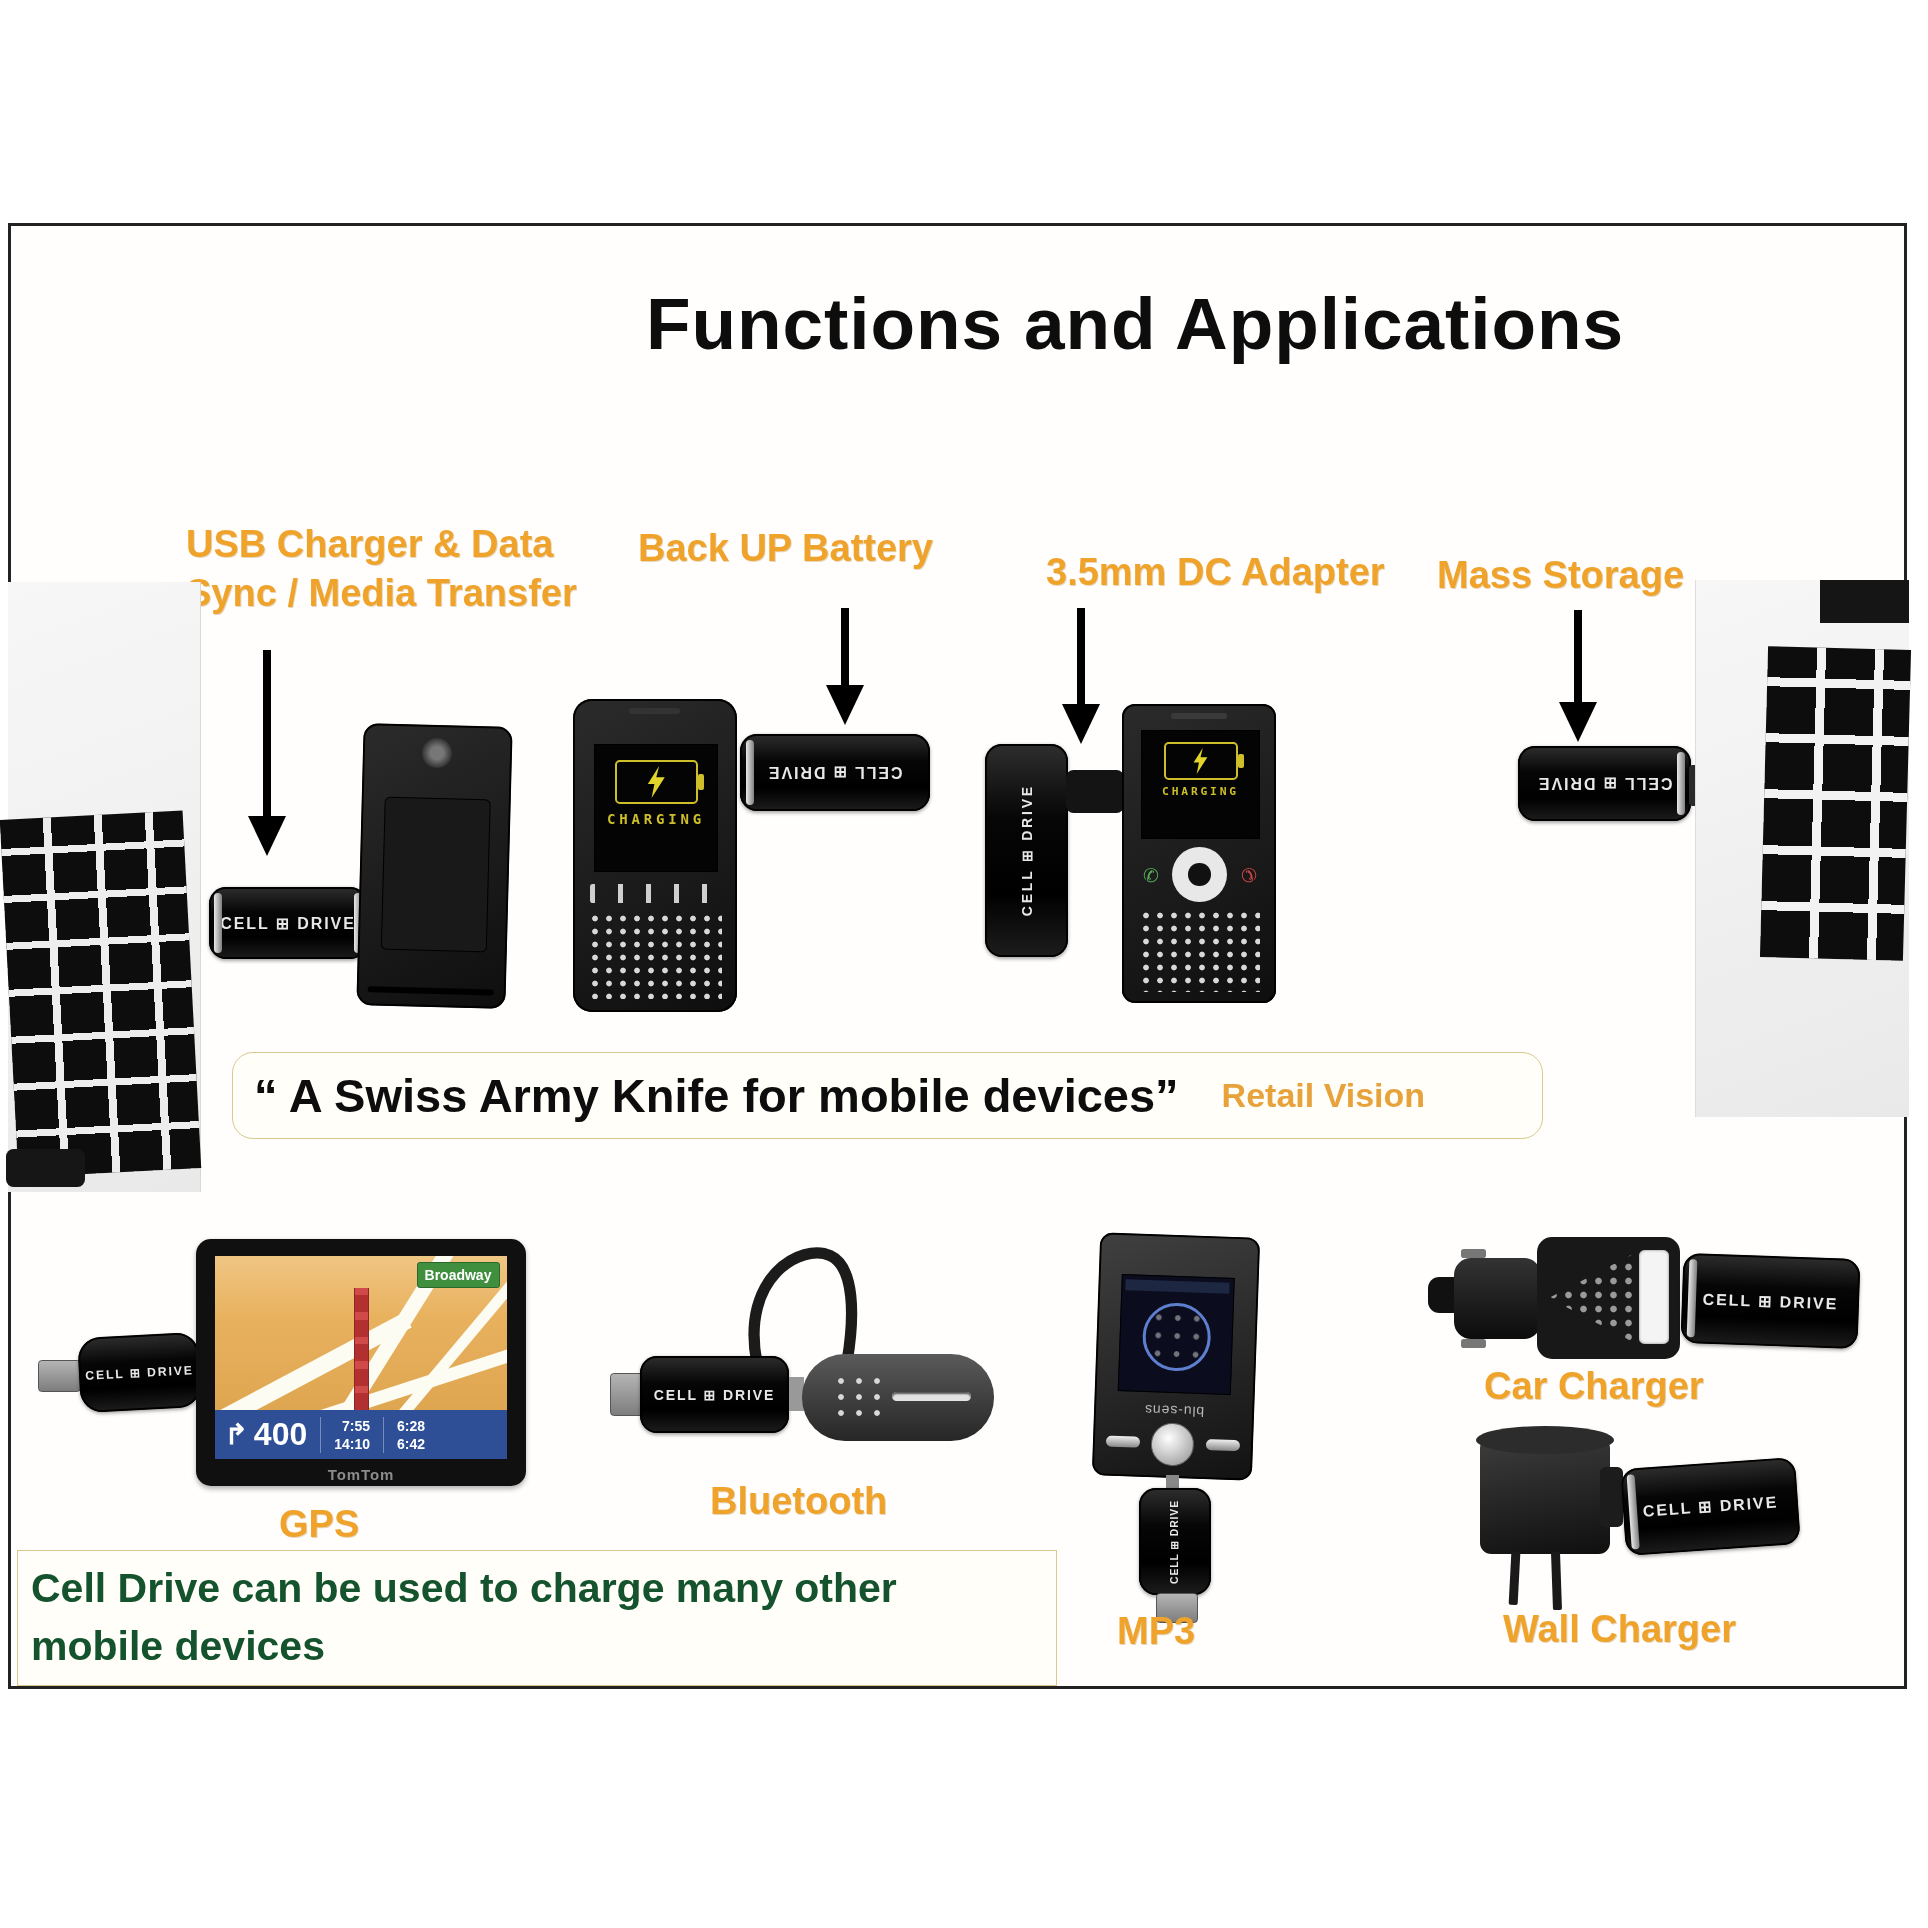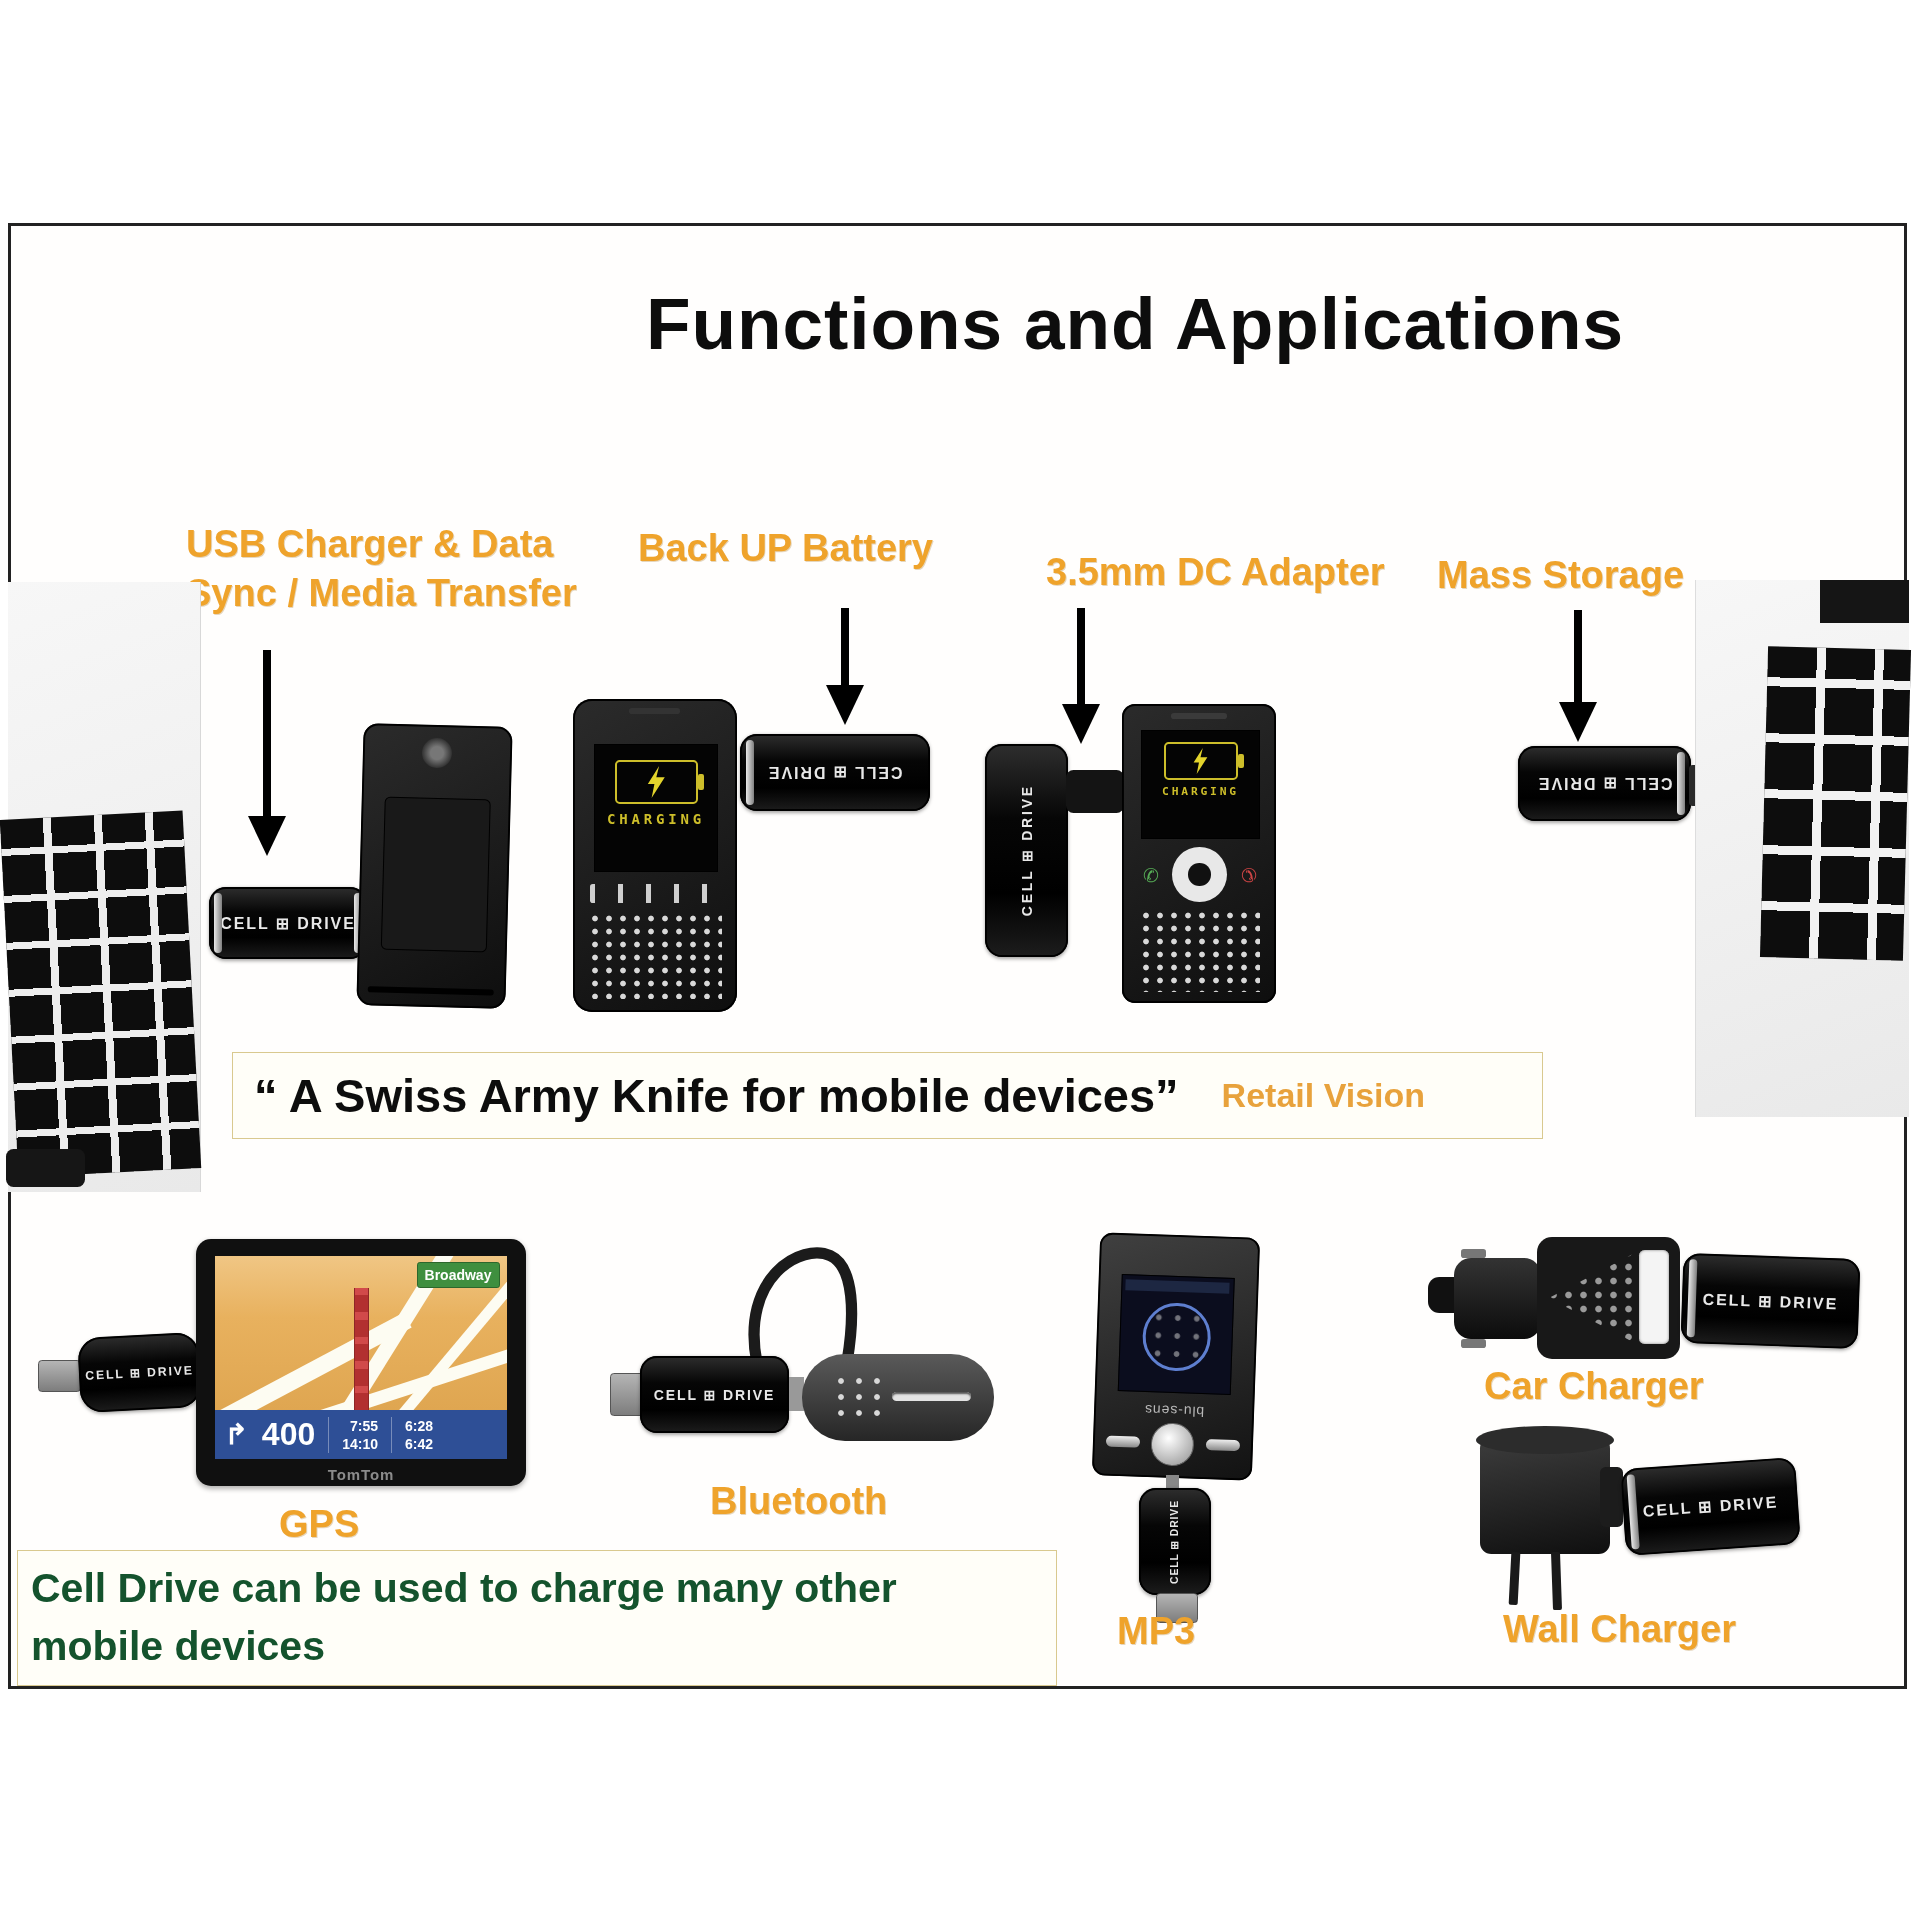--- a/index.html
+++ b/index.html
@@ -210,41 +210,41 @@
   <span class="ring" style="right:5.6px"></span>
   <span class="dlabel flip">CELL ⊞ DRIVE</span>
 </div>
 <div class="abs" style="left:1689px;top:765px;width:32px;height:41px;background:#2a2a2a;border-radius:3.8px;"></div>
 
 <div class="abs laptop" style="left:1695px;top:580px;width:213px;height:537px;border-left:1.9px solid #ddd;">
   <div class="abs" style="left:124px;top:0;width:89px;height:43px;background:#151515;"></div>
   <div class="abs keygrid-lg" style="left:68px;top:68px;width:143px;height:311px;transform:rotate(1.5deg);"></div>
 </div>
 
-<div class="abs tanbox" style="left:232px;top:1052px;width:1311px;height:87px;display:flex;align-items:center;padding-left:21px;box-sizing:border-box;">
+<div class="abs tanbox" style="left:232px;top:1052px;width:1311px;height:87px;display:flex;align-items:center;padding-left:21px;box-sizing:border-box;border-radius:21px;">
   <span class="quote-text">“ A Swiss Army Knife for mobile devices”</span>
   <span class="quote-src">Retail Vision</span>
 </div>
 
 <div class="abs usbplug" style="left:38px;top:1360px;width:41px;height:30px;"></div>
 <div class="abs dongle" style="left:79px;top:1335px;width:121px;height:75px;transform:rotate(-3deg);border-radius:22.6px;">
   <span class="dlabel" style="font-size:12.2px">CELL ⊞ DRIVE</span>
 </div>
 <div class="abs gps-body" style="left:196px;top:1239px;width:330px;height:247px;">
   <div class="abs map" style="left:19px;top:17px;width:292px;height:154px;">
     <div class="road" style="left:-38px;top:113px;width:245px;height:17px;transform:rotate(-28deg);"></div>
     <div class="road" style="left:-9.4px;top:141px;width:311px;height:13px;transform:rotate(-18deg);"></div>
     <div class="road" style="left:169px;top:-28px;width:15px;height:226px;transform:rotate(32deg);"></div>
     <div class="road" style="left:240px;top:-19px;width:11.3px;height:217px;transform:rotate(40deg);"></div>
     <div class="route" style="left:139px;top:32px;width:13px;height:122px;"></div>
     <div class="sign" style="right:7.5px;top:5.6px;width:81px;height:24.5px;">Broadway</div>
   </div>
   <div class="bluebar" style="left:19px;top:171px;width:292px;height:49px;">
     <span style="font-size:28px;font-weight:bold;">↱</span>
-    <span style="font-size:32px;font-weight:bold;margin-left:14px;">400</span>
+    <span style="font-size:32px;font-weight:bold;margin-left:6px;">400</span>
     <span class="col">
       <span>7:55</span>
       <span>14:10</span>
     </span>
     <span class="col">
       <span>6:28</span>
       <span>6:42</span>
     </span>
   </div>
   <div class="gps-brand">TomTom</div>

